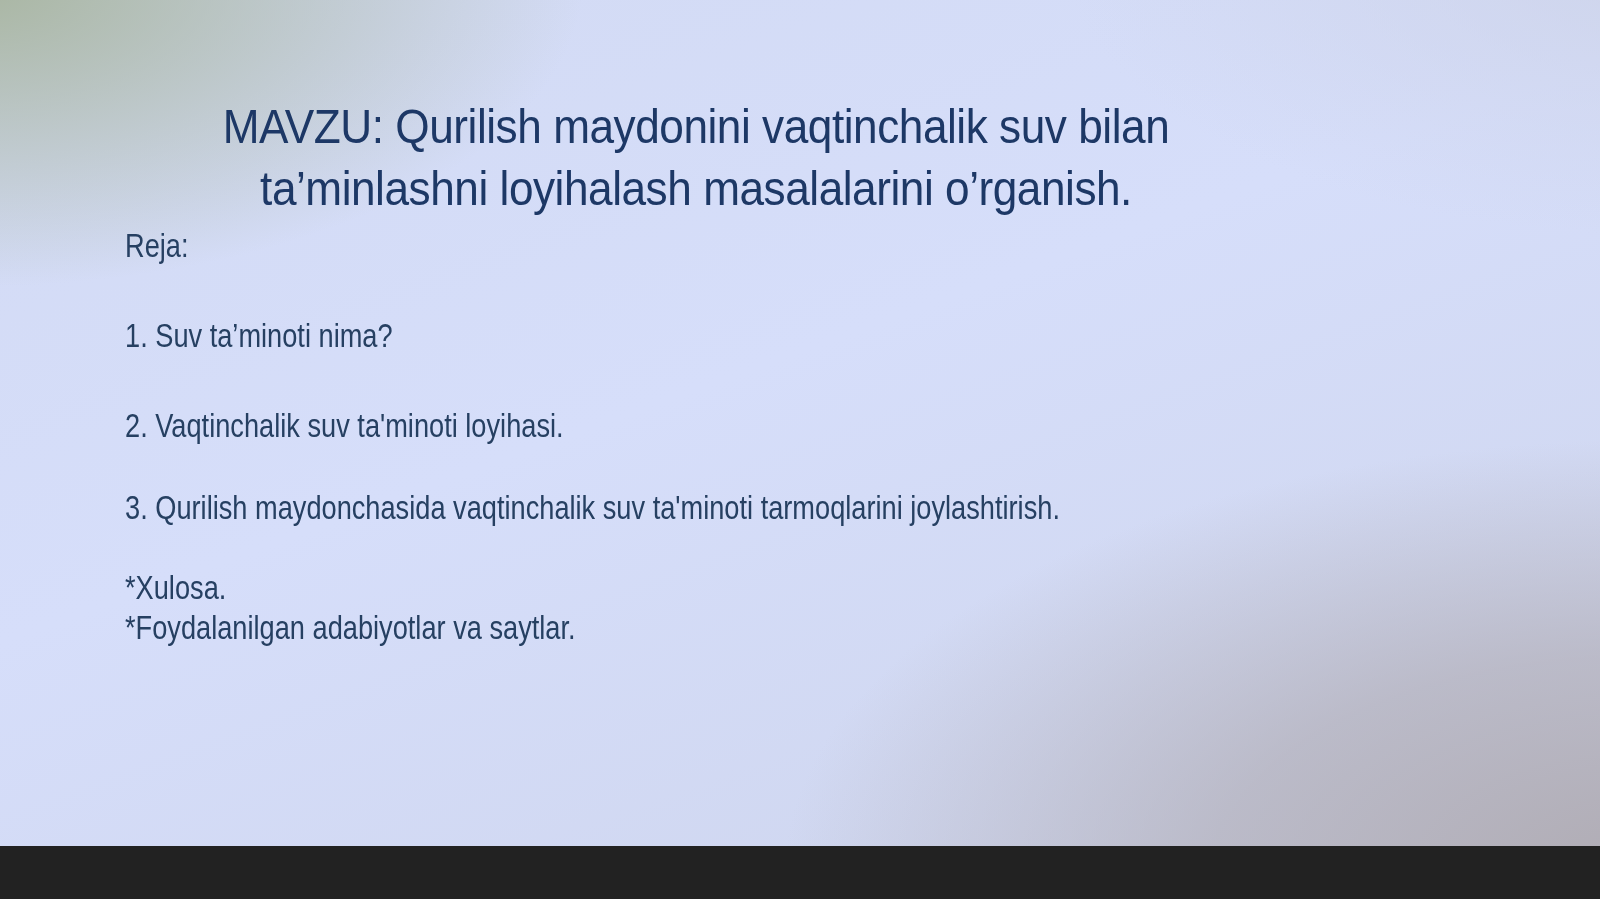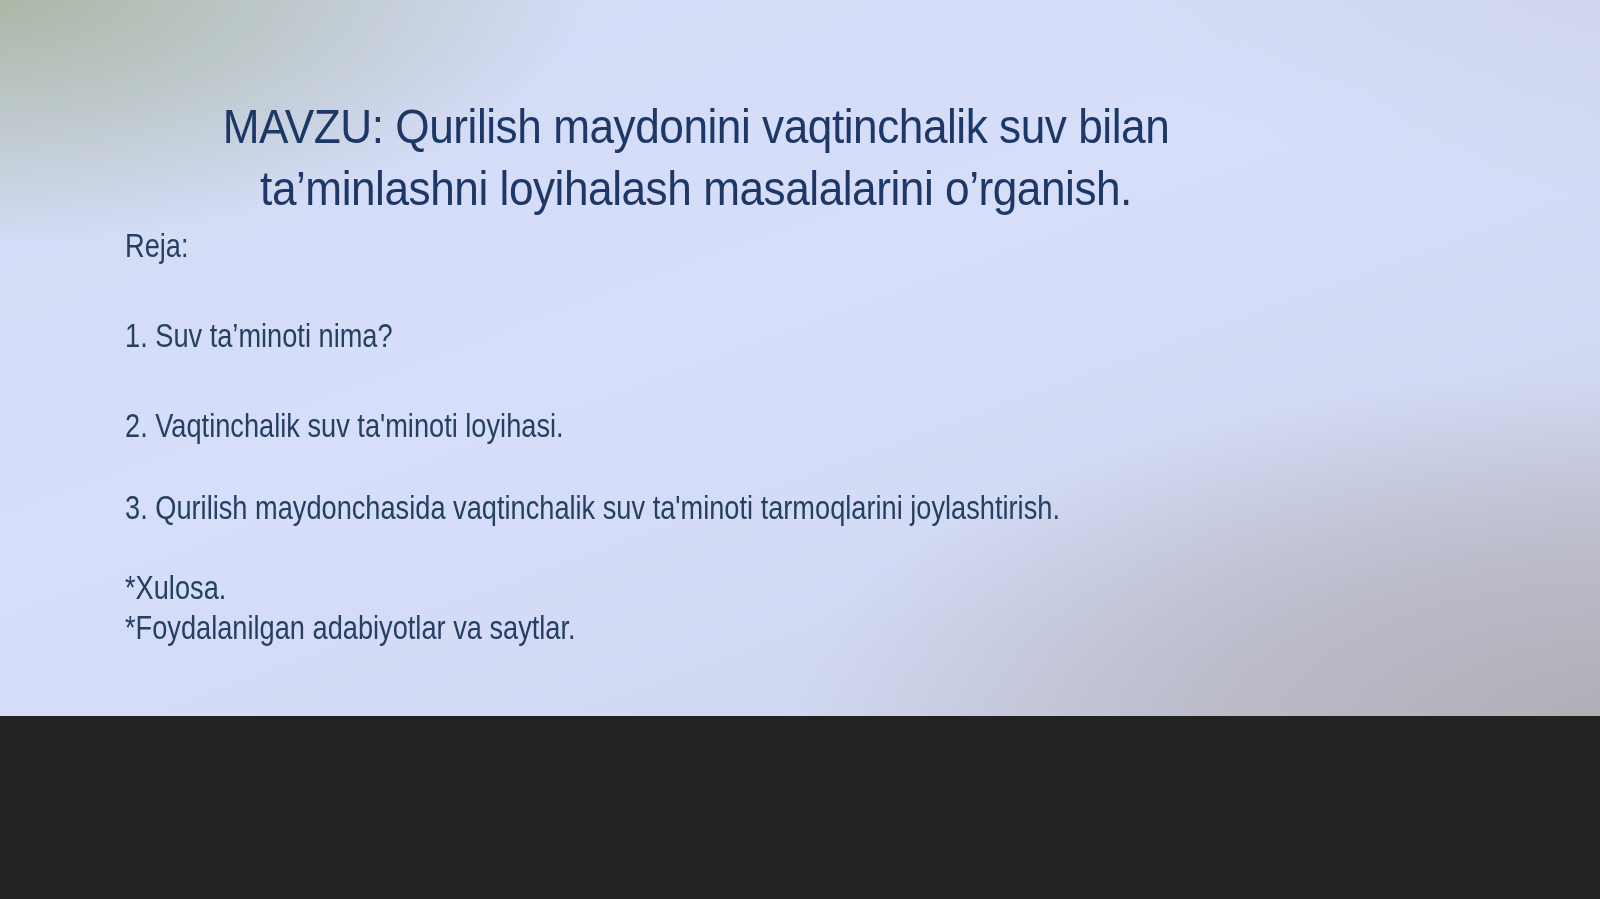--- a/index.html
+++ b/index.html
@@ -3,21 +3,21 @@
 <meta charset="utf-8">
 <style>
   html, body {
     margin: 0;
     padding: 0;
     background: #222;
   }
   .stage {
     position: relative;
     width: 1600px;
-    height: 716px;
+    height: 846px;
     overflow: hidden;
     font-family: "Liberation Sans", sans-serif;
     background-color: #d5ddf8;
     background-image:
       radial-gradient(ellipse 62% 58% at -2% -2%, #a8b5a0 0%, rgba(168,181,160,0.55) 28%, rgba(168,181,160,0) 62%),
       radial-gradient(ellipse 90% 85% at 103% 103%, #b0acb4 0%, rgba(176,172,180,0.65) 30%, rgba(176,172,180,0) 60%),
       radial-gradient(ellipse 70% 60% at 105% -5%, rgba(205,211,233,0.9) 0%, rgba(205,211,233,0) 55%),
       linear-gradient(160deg, #d2daf3 0%, #d6defa 45%, #cdd4ec 100%);
   }
   .title-box {

